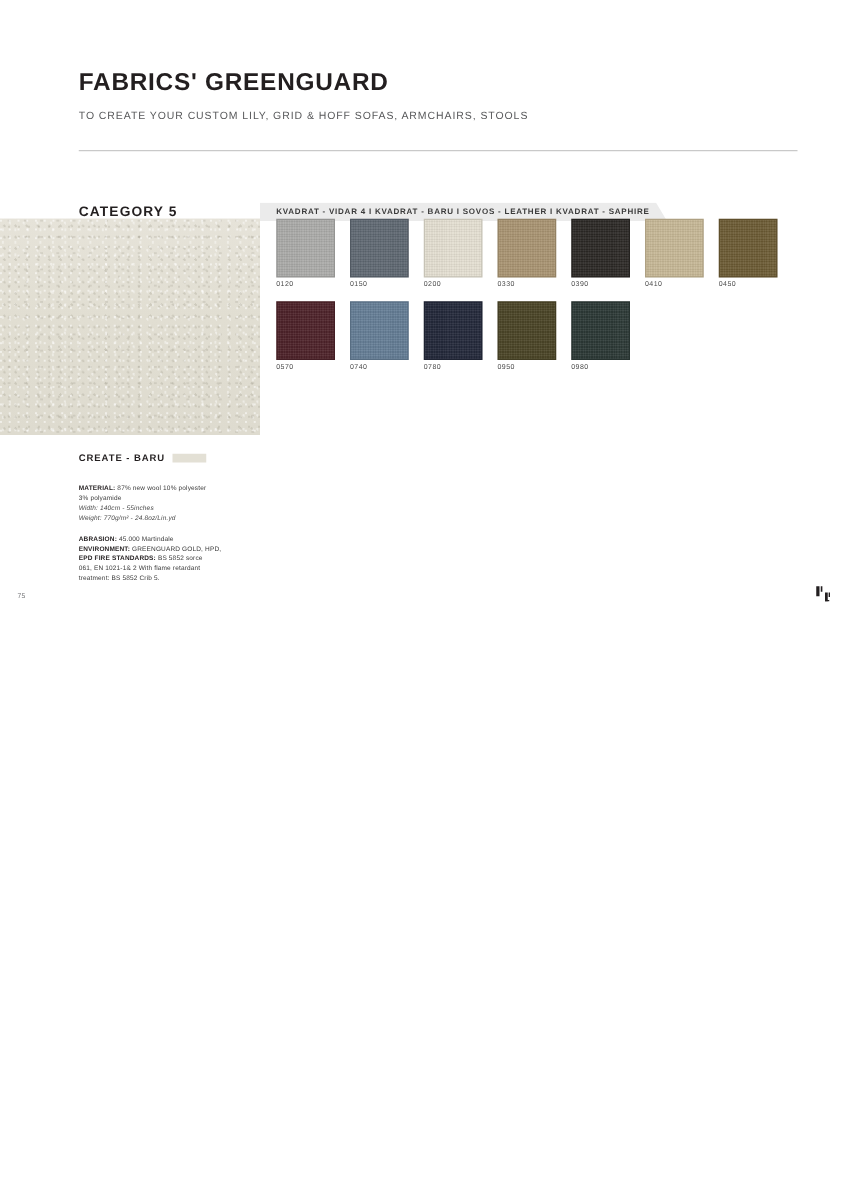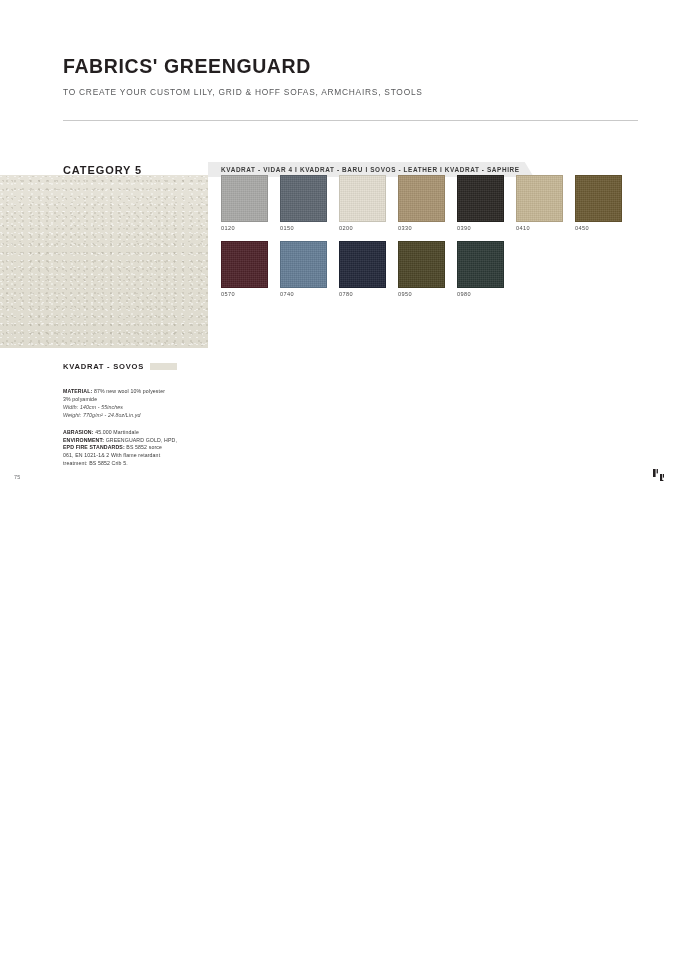--- a/index.html
+++ b/index.html
@@ -273,21 +273,21 @@
     </div>
     <div class="swatch-cell">
       <div class="swatch-chip" style="background-color: rgb(44, 57, 54);"></div>
       <div class="swatch-code">0980</div>
     </div>
   </div>
 </div>
 
 <div class="fabric-detail">
   <div class="fabric-name-row">
-    <div class="fabric-name">KVADRAT - SOVOS</div>
+    <div class="fabric-name">CREATE - BARU</div>
     <div class="fabric-name-chip" style="background-color: rgb(227, 224, 213);"></div>
   </div>
 
   <div class="spec-block">
     <div class="spec-line">
       <b>MATERIAL:</b>
       <span>87% new wool 10% polyester</span>
     </div>
     <div class="spec-line">3% polyamide</div>
     <div class="spec-line italic">Width: 140cm - 55inches</div>

